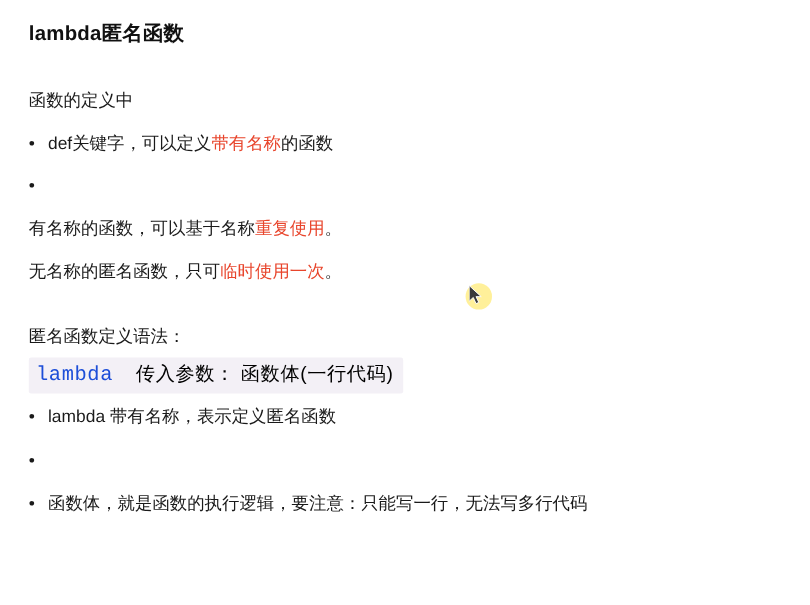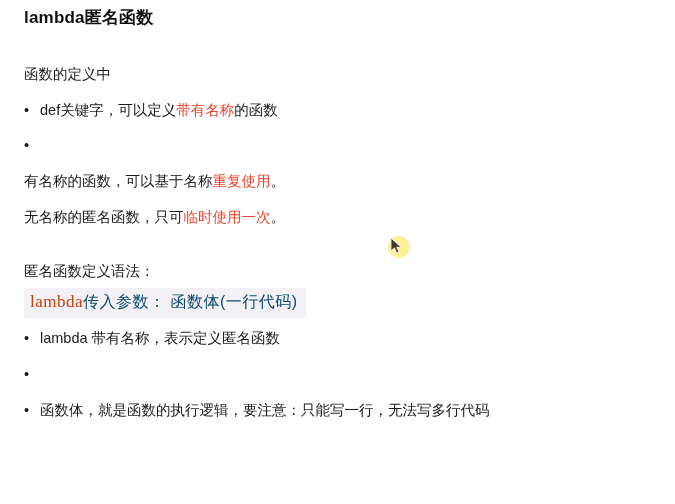--- a/index.html
+++ b/index.html
@@ -13,21 +13,21 @@
     overflow: hidden;
     font-family: "Liberation Sans", sans-serif;
     color: #1a1a1a;
     position: relative;
   }
   .page {
     position: relative;
     width: 566px;
     height: 504px;
     box-sizing: border-box;
-    padding: 6px 24px 0 24px;
+    padding: 16px 24px 0 24px;
   }
   .slide-title {
     font-size: 17px;
     font-weight: bold;
     letter-spacing: 0.2px;
     color: #111111;
     margin: 0 0 0 0;
     line-height: 1.4;
   }
   .spacer-lg { height: 34px; }
@@ -61,29 +61,30 @@
     color: #e8452c;
   }
   .code-line {
     display: inline-block;
     background: #f3f0f6;
     padding: 4px 8px 5px 6px;
     border-radius: 2px;
     margin: 2px 0 10px 0;
   }
   .code-kw {
-    font-family: Liberation Serif, serif;
+    font-family: Liberation Mono, monospace;
     font-size: 17px;
-    color: #c2410c;
+    color: #1d4ed8;
     letter-spacing: 0.5px;
   }
   .code-rest {
     font-size: 16px;
-    color: #0c4a6e;
+    color: #000000;
     letter-spacing: 0.5px;
+    margin-left: 19px;
   }
   .section-label {
     font-size: 14.5px;
     line-height: 1.5;
     color: #1a1a1a;
     margin: 0 0 4px 0;
   }
   .cursor {
     position: absolute;
     left: 388px;

